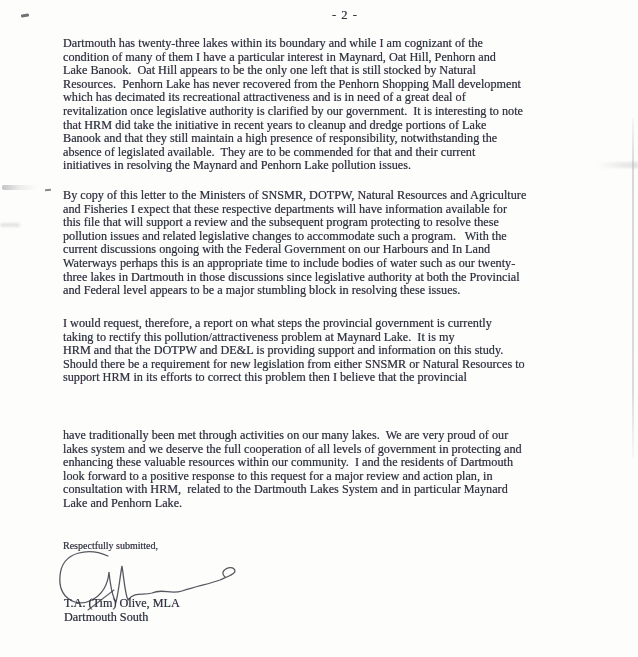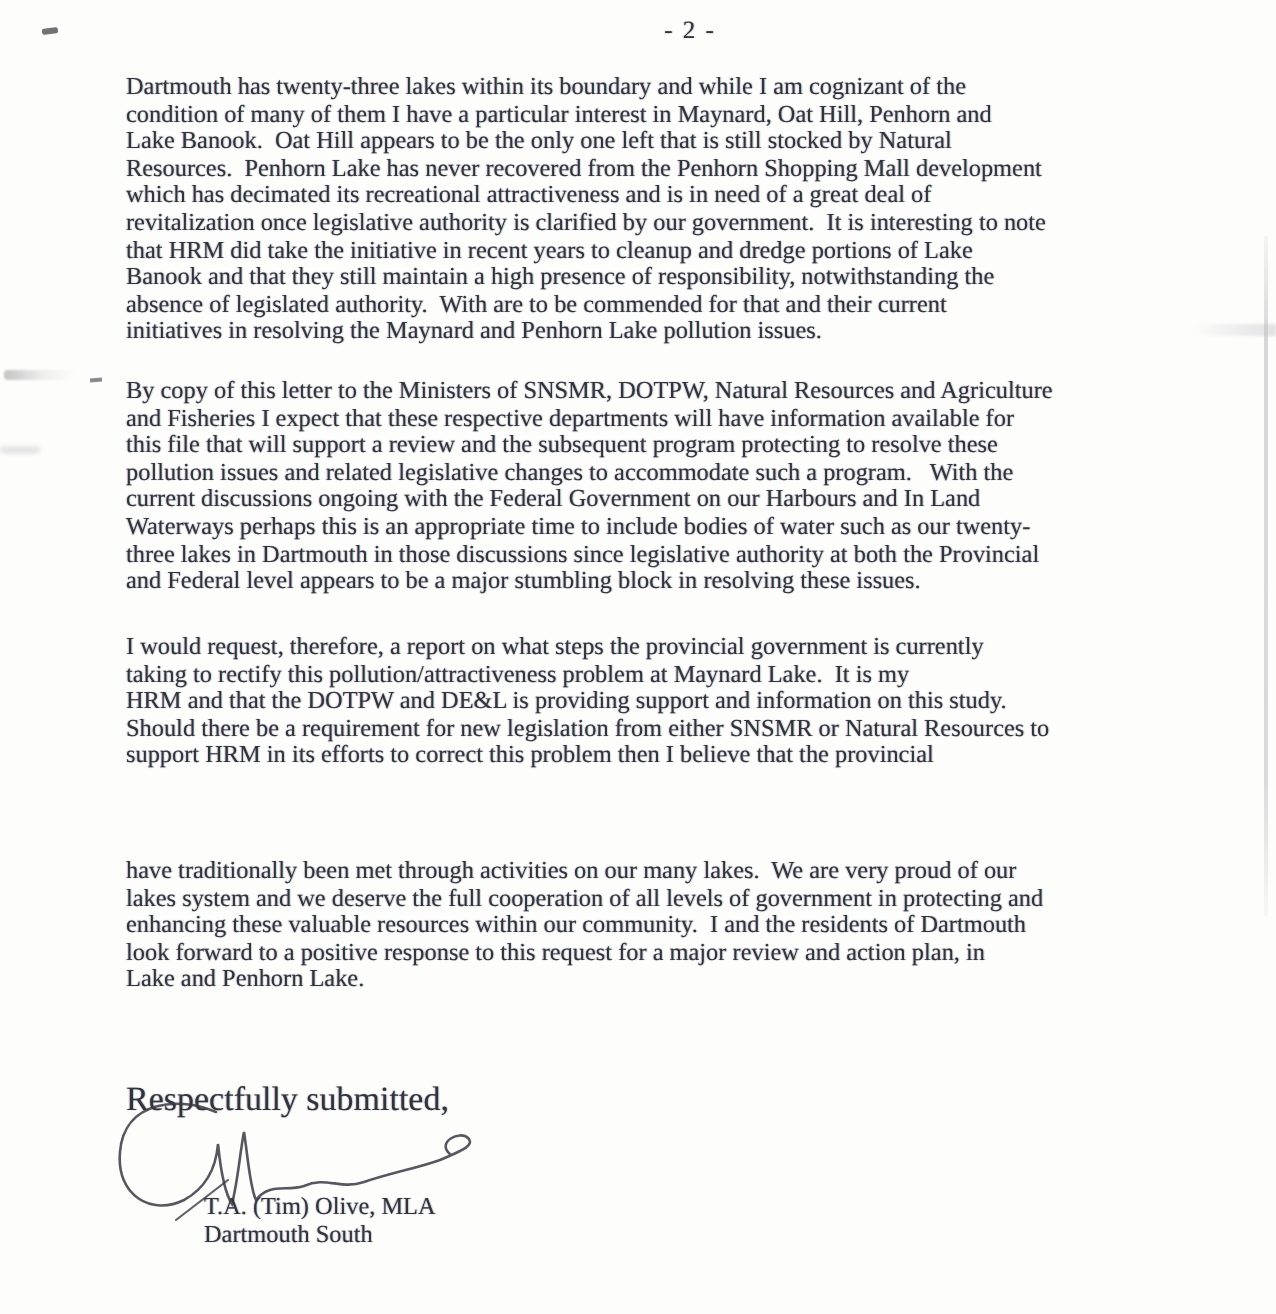--- a/index.html
+++ b/index.html
@@ -45,38 +45,38 @@
     height: 13.6px;
   }
   .p1 { top: 37px; }
   .p2 { top: 189px; }
   .p3 { top: 317px; }
   .p4 { top: 429px; }
   .closing {
     position: absolute;
     left: 63px;
     top: 540px;
-    font-size: 17px;
+    font-size: 10px;
     white-space: pre;
   }
   .signature {
     position: absolute;
     left: 48px;
     top: 546px;
     width: 200px;
     height: 70px;
   }
   .sig-block {
     position: absolute;
     left: 64px;
     top: 596px;
     font-size: 12.2px;
     line-height: 14px;
   }
-  .sig-block div { white-space: pre; margin-left: 38px; }
+  .sig-block div { white-space: pre; }
   .attachment {
     position: absolute;
     left: 64px;
     top: 673px;
     font-size: 12.2px;
     white-space: pre;
   }
   
   .artifact { position: absolute; pointer-events: none; }
   .a-topleft {
@@ -117,21 +117,21 @@
 
   <div class="para p1 txt">
       <div class="line">Dartmouth has twenty-three lakes within its boundary and while I am cognizant of the</div>
       <div class="line">condition of many of them I have a particular interest in Maynard, Oat Hill, Penhorn and</div>
       <div class="line">Lake Banook.  Oat Hill appears to be the only one left that is still stocked by Natural</div>
       <div class="line">Resources.  Penhorn Lake has never recovered from the Penhorn Shopping Mall development</div>
       <div class="line">which has decimated its recreational attractiveness and is in need of a great deal of</div>
       <div class="line">revitalization once legislative authority is clarified by our government.  It is interesting to note</div>
       <div class="line">that HRM did take the initiative in recent years to cleanup and dredge portions of Lake</div>
       <div class="line">Banook and that they still maintain a high presence of responsibility, notwithstanding the</div>
-      <div class="line">absence of legislated authority.  With are to be commended for that and their current</div>
+      <div class="line">absence of legislated available.  They are to be commended for that and their current</div>
       <div class="line">initiatives in resolving the Maynard and Penhorn Lake pollution issues.</div>
     </div>
   <div class="para p2 txt">
       <div class="line">By copy of this letter to the Ministers of SNSMR, DOTPW, Natural Resources and Agriculture</div>
       <div class="line">and Fisheries I expect that these respective departments will have information available for</div>
       <div class="line">this file that will support a review and the subsequent program protecting to resolve these</div>
       <div class="line">pollution issues and related legislative changes to accommodate such a program.   With the</div>
       <div class="line">current discussions ongoing with the Federal Government on our Harbours and In Land</div>
       <div class="line">Waterways perhaps this is an appropriate time to include bodies of water such as our twenty-</div>
       <div class="line">three lakes in Dartmouth in those discussions since legislative authority at both the Provincial</div>
@@ -142,20 +142,21 @@
       <div class="line">taking to rectify this pollution/attractiveness problem at Maynard Lake.  It is my</div>
       <div class="line">HRM and that the DOTPW and DE&amp;L is providing support and information on this study.</div>
       <div class="line">Should there be a requirement for new legislation from either SNSMR or Natural Resources to</div>
       <div class="line">support HRM in its efforts to correct this problem then I believe that the provincial</div>
     </div>
   <div class="para p4 txt">
       <div class="line">have traditionally been met through activities on our many lakes.  We are very proud of our</div>
       <div class="line">lakes system and we deserve the full cooperation of all levels of government in protecting and</div>
       <div class="line">enhancing these valuable resources within our community.  I and the residents of Dartmouth</div>
       <div class="line">look forward to a positive response to this request for a major review and action plan, in</div>
+      <div class="line">consultation with HRM,  related to the Dartmouth Lakes System and in particular Maynard</div>
       <div class="line">Lake and Penhorn Lake.</div>
     </div>
 
   <div class="closing txt">Respectfully submitted,</div>
 
   <svg class="signature" viewBox="0 0 200 70" fill="none" xmlns="http://www.w3.org/2000/svg">
     <path d="M60 10 C 42 2, 14 4, 12 30 C 10 52, 28 62, 44 54 C 55 48, 60 38, 61 26 C 62 36, 64 50, 68 56 C 71 44, 72 30, 74 20 C 76 33, 77 48, 80 54 C 87 45, 95 50, 104 47 C 115 42, 122 49, 134 45 C 149 40, 161 38, 172 34 C 181 30, 190 27, 186 23 C 182 19, 170 25, 177 31" stroke="#3b3a43" stroke-width="1.3" stroke-linecap="round" opacity="0.85"></path>
     <path d="M40 64 L 66 44" stroke="#3b3a43" stroke-width="1.1" stroke-linecap="round" opacity="0.8"></path>
   </svg>
 

